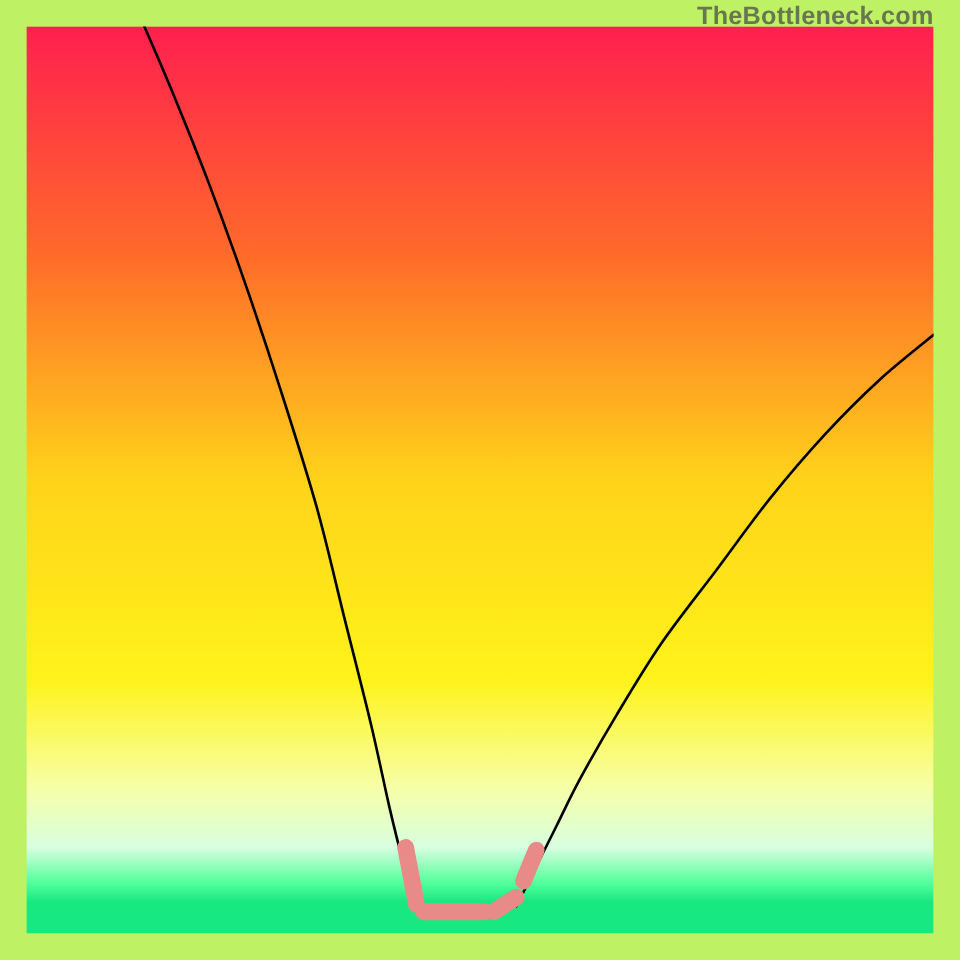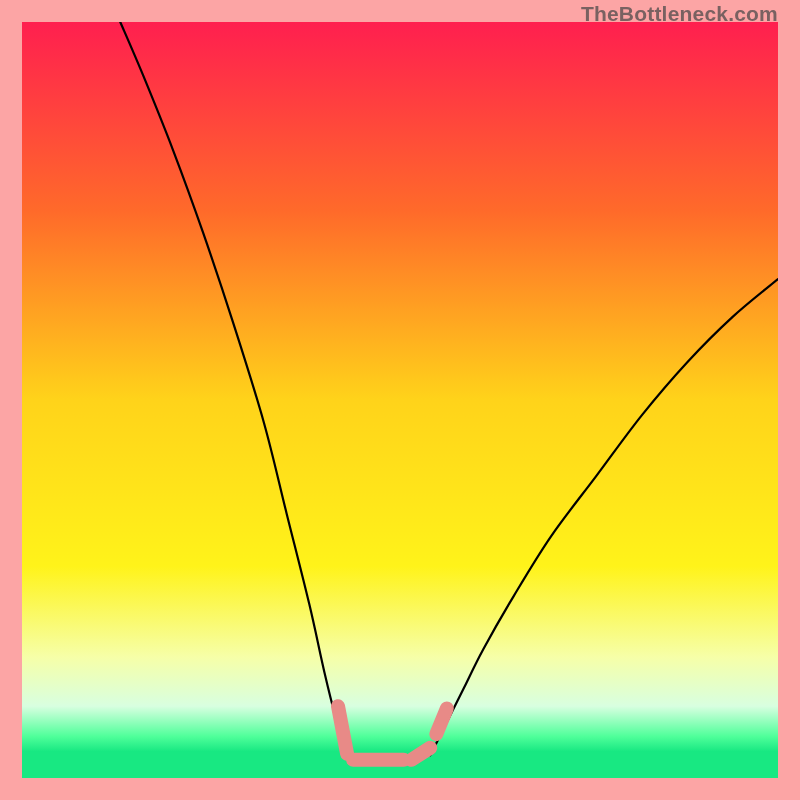--- a/index.html
+++ b/index.html
@@ -9,21 +9,21 @@
     height: 800px;
     background: #000;
     overflow: hidden;
   }
   .frame {
     position: absolute;
     left: 0;
     top: 0;
     width: 800px;
     height: 800px;
-    background: #fca5a5;
+    background: #bef264;
   }
   .plot {
     position: absolute;
     left: 22px;
     top: 22px;
     width: 756px;
     height: 756px;
   }
   .watermark {
     position: absolute;

